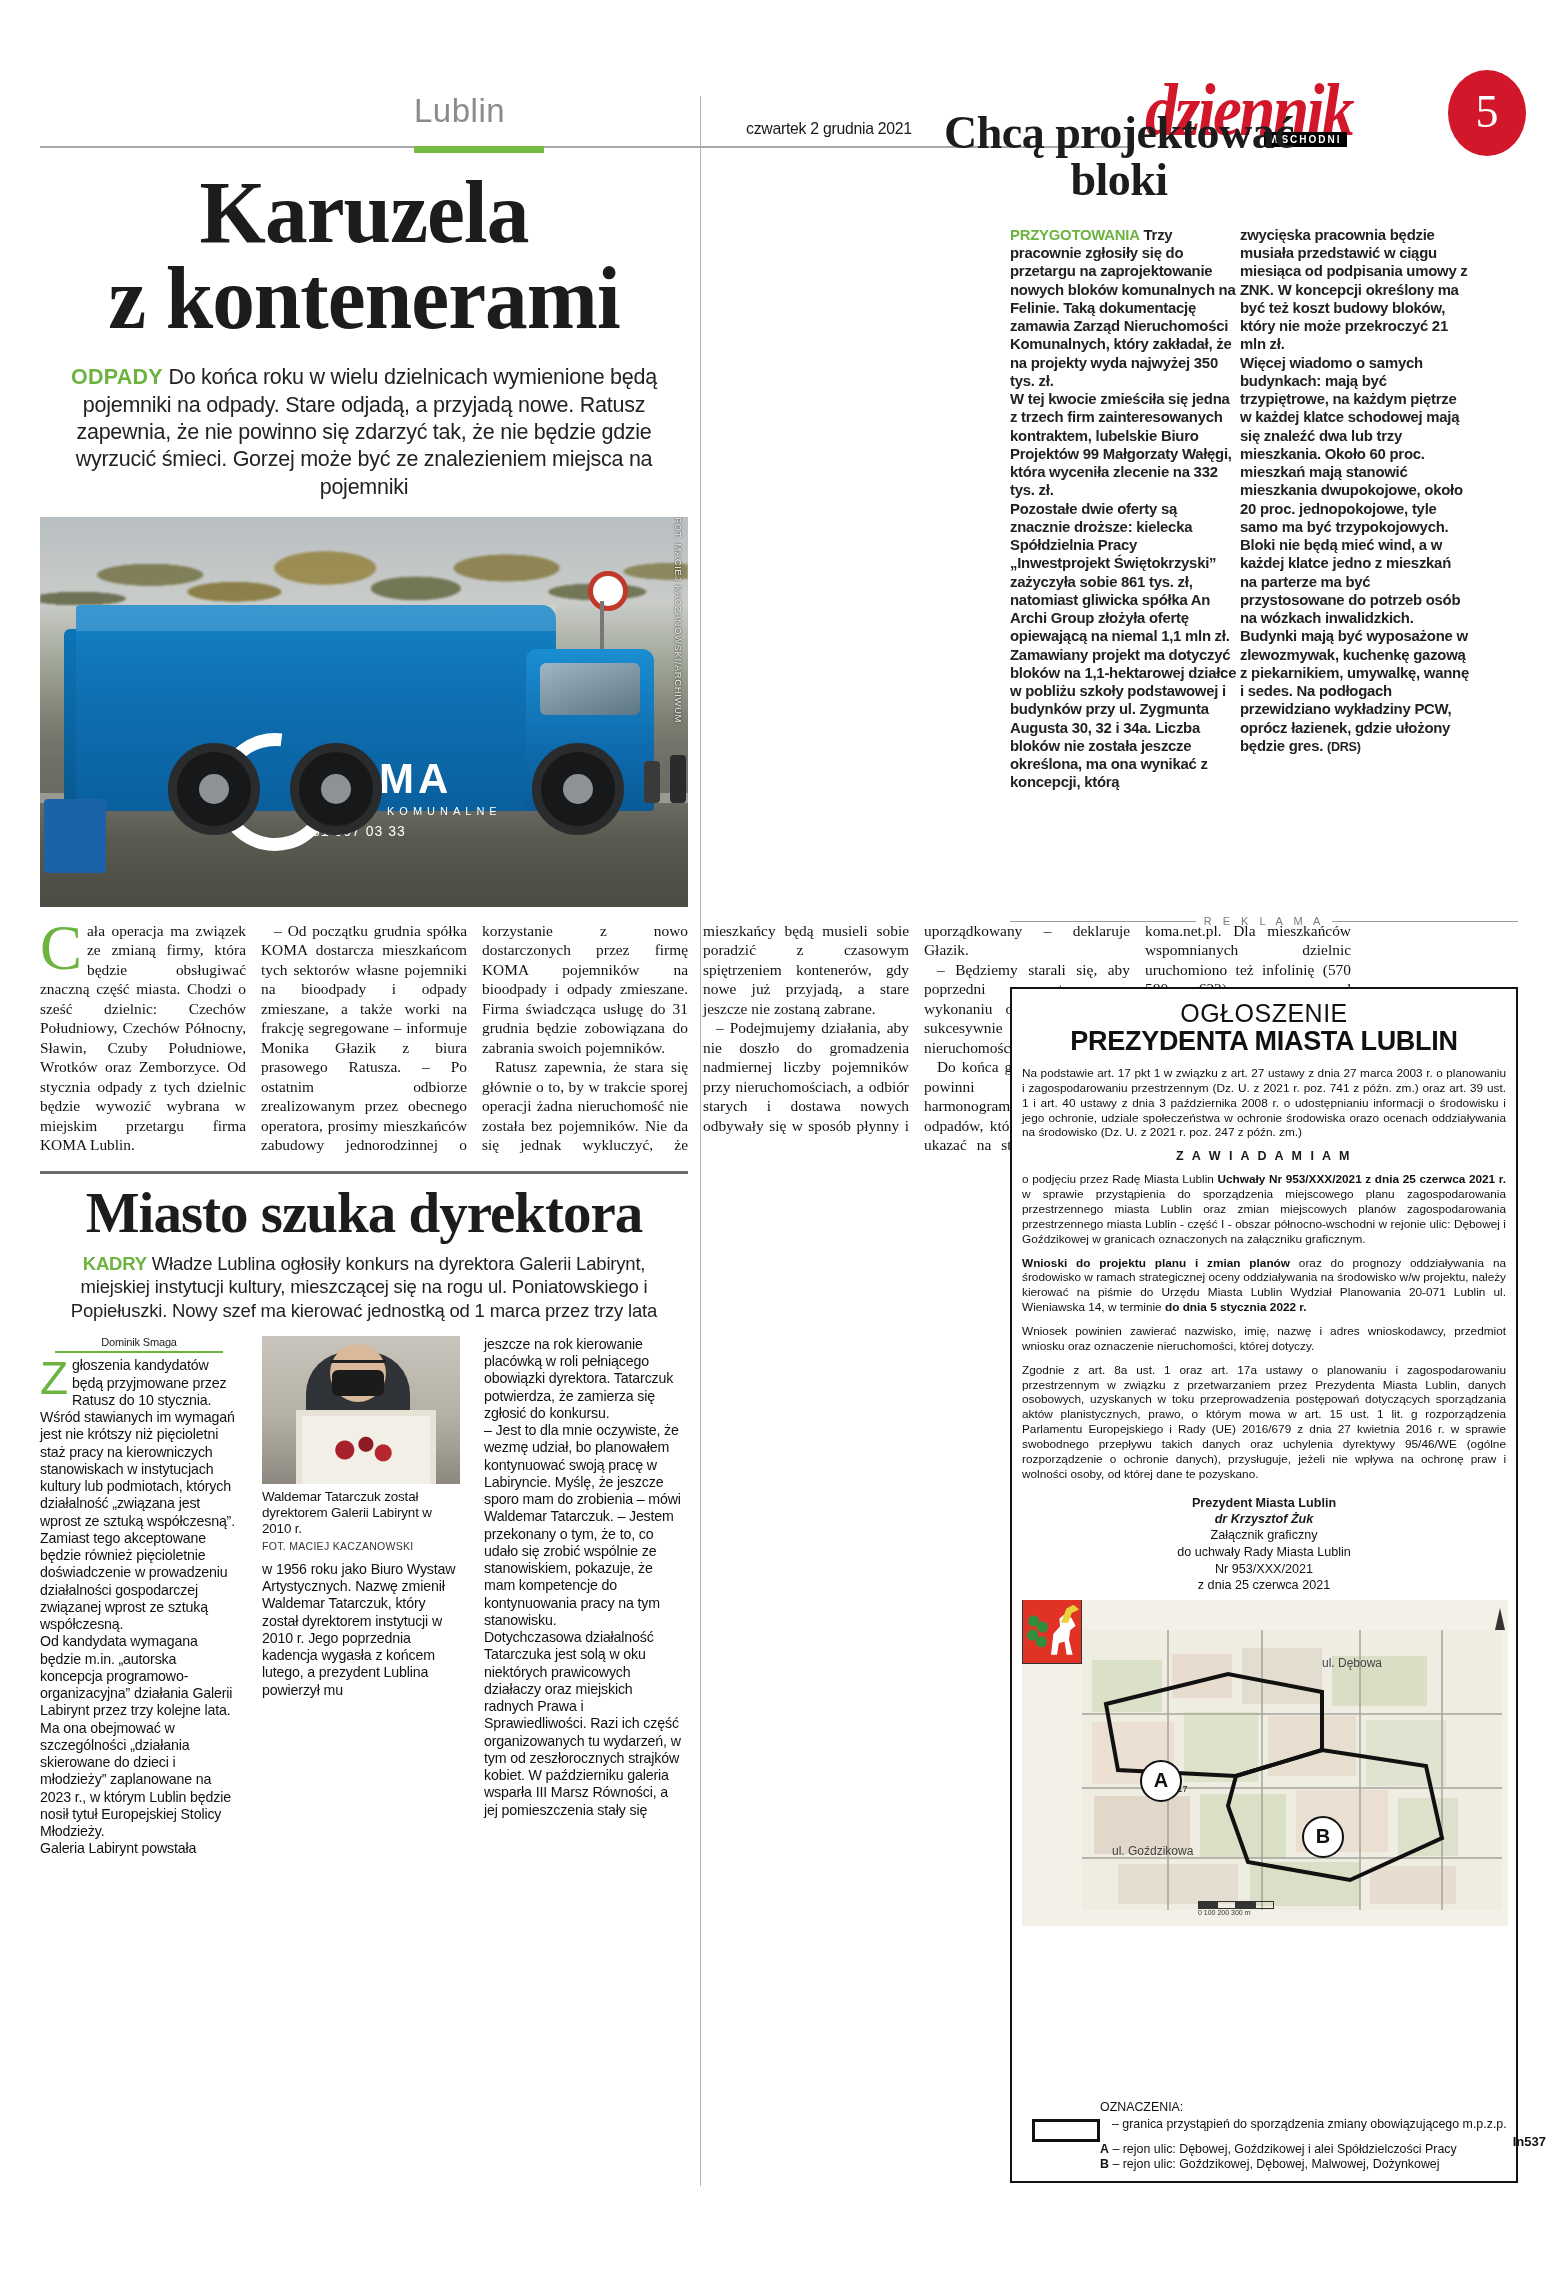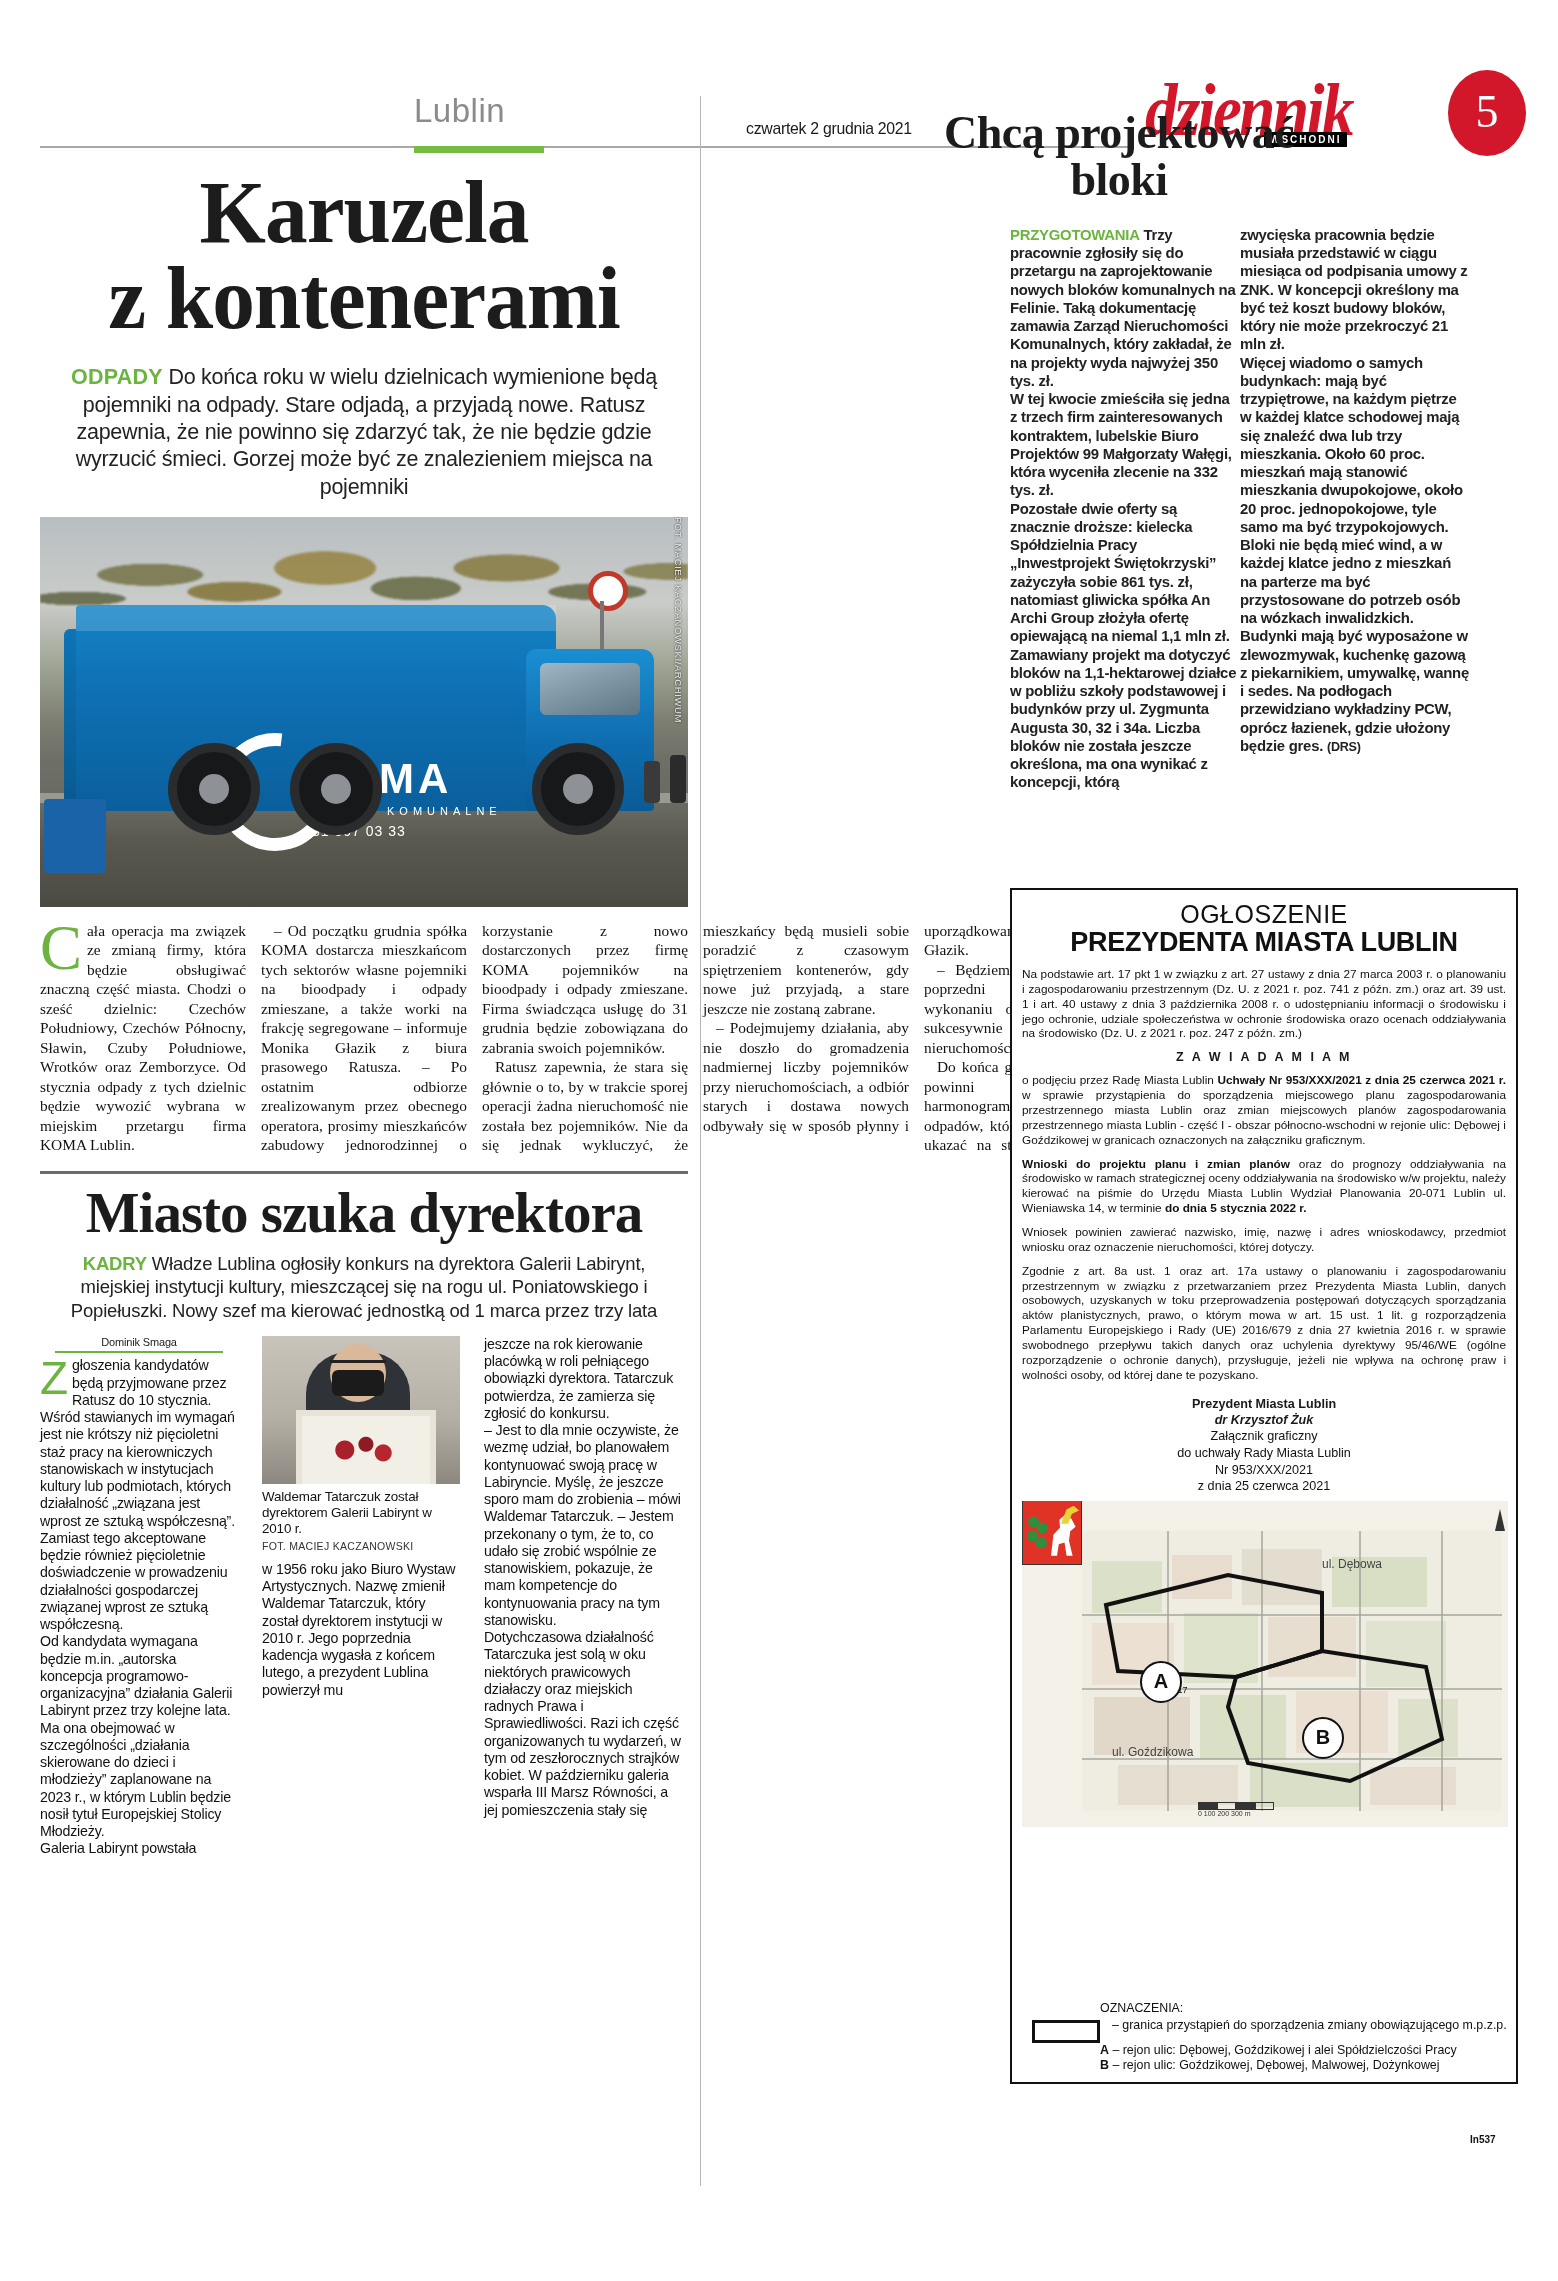--- a/index.html
+++ b/index.html
@@ -160,21 +160,21 @@
   .rcol b.kicker{color:#6cb33f;}
   .rcol .sig{display:inline;font-size:12.6px;font-weight:bold;text-align:left;}
 
   
   .reklama{position:absolute;left:1010px;top:915px;width:508px;display:flex;align-items:center;gap:8px;}
   .reklama .line{flex:1;height:1px;background:#9a9a9a;}
   .reklama .txt{font-size:11px;letter-spacing:4px;color:#7a7a7a;}
 
   
   .advert{
-    position:absolute;left:1010px;top:888px;width:508px;height:1196px;
+    position:absolute;left:1010px;top:987px;width:508px;height:1196px;
     border:2.5px solid #111;background:#fff;box-sizing:border-box;padding:8px 10px 6px 10px;
   }
   .adv-title1{text-align:center;font-size:25px;letter-spacing:0.5px;color:#111;margin-top:2px;}
   .adv-title2{text-align:center;font-size:27px;font-weight:bold;letter-spacing:-0.3px;color:#111;margin-top:-2px;}
   .adv-p{font-size:11.8px;line-height:1.26;text-align:justify;color:#111;margin:9px 0 0 0;hyphens:auto;}
   .adv-center{text-align:center;font-weight:bold;font-size:12.5px;letter-spacing:2.5px;margin-top:9px;}
   .adv-sign{text-align:center;margin-top:13px;font-size:12.6px;font-weight:bold;line-height:1.3;}
   .adv-sign i{font-weight:bold;font-style:italic;}
   .adv-attach{text-align:center;font-size:12.6px;line-height:1.32;color:#111;}
 
@@ -209,21 +209,21 @@
 
   
   .legend{position:absolute;left:12px;bottom:8px;width:484px;font-size:12.4px;line-height:1.27;color:#111;}
   .legend .lg-head{margin-left:76px;}
   .legend .lg-row{display:flex;gap:12px;margin-top:1px;}
   .legend .lg-box{width:62px;height:17px;border:3px solid #111;flex:none;margin-left:8px;margin-top:2px;}
   .legend .lg-txt{flex:1;text-align:justify;hyphens:auto;}
   .legend .lg-ind{margin-left:76px;text-align:justify;}
   .legend b{font-weight:bold;}
 
-  .adv-code{position:absolute;right:12px;top:2134px;font-size:10px;font-weight:bold;color:#111;}
+  .adv-code{position:absolute;right:12px;top:2134px;font-size:13px;font-weight:bold;color:#111;text-align:right;}
 
   
   .truck-sky{position:absolute;inset:0;background:linear-gradient(180deg,#b9bec2 0%,#c9ccc8 22%,#9aa08f 40%,#7d7f72 52%,#6e6f66 62%,#5c5d57 100%);}
   .truck-trees{position:absolute;left:0;top:0;width:100%;height:170px;
     background:
       radial-gradient(ellipse at 6% 48%, #6a6f52 0 46px, transparent 48px),
       radial-gradient(ellipse at 17% 34%, #7d7c55 0 52px, transparent 54px),
       radial-gradient(ellipse at 30% 44%, #8a7c45 0 46px, transparent 48px),
       radial-gradient(ellipse at 44% 30%, #9a8a4e 0 50px, transparent 52px),
       radial-gradient(ellipse at 58% 42%, #6f7350 0 44px, transparent 46px),

